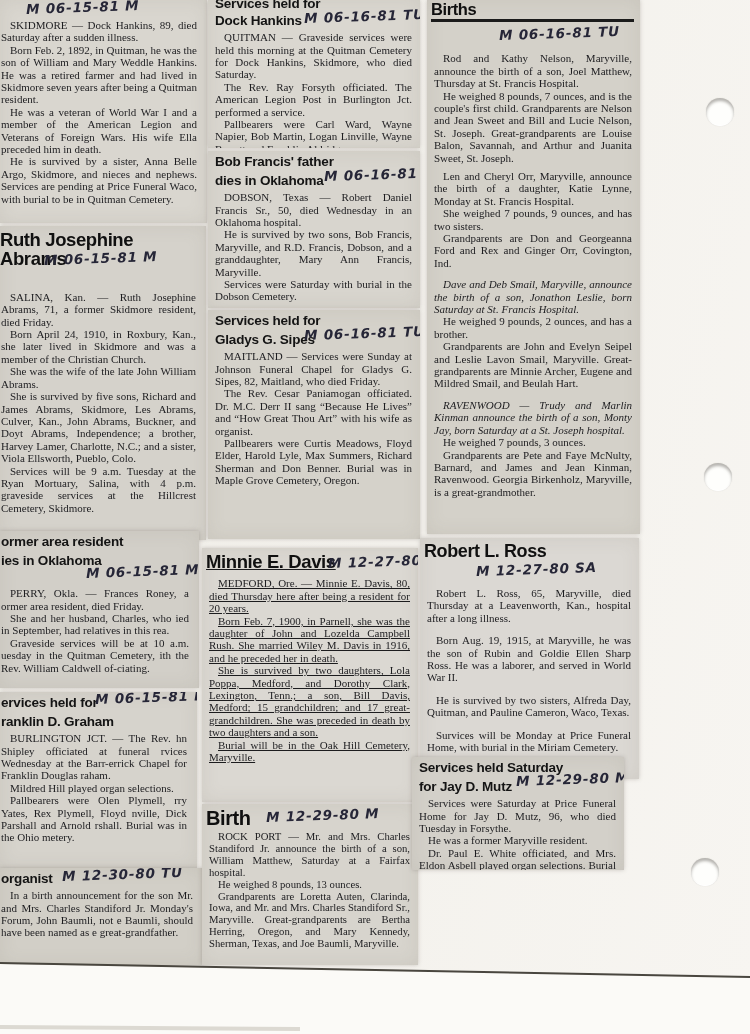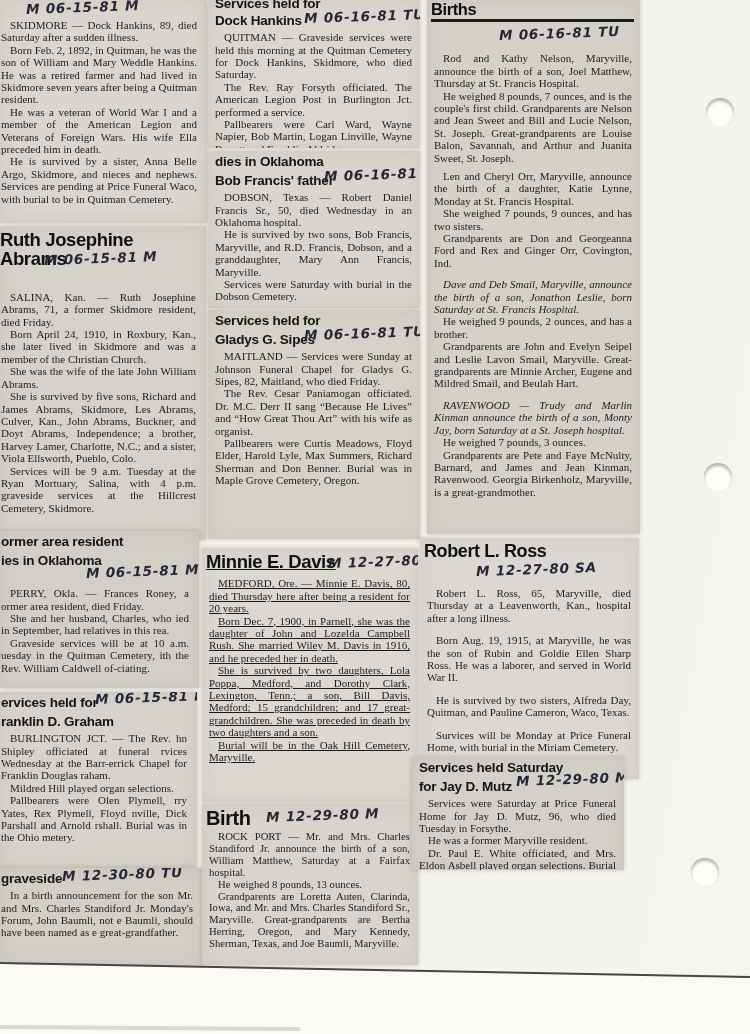--- a/index.html
+++ b/index.html
@@ -160,21 +160,21 @@
     </div>
     <div class="body">
         <p class="para">BURLINGTON JCT. — The Rev. hn Shipley officiated at funeral rvices Wednesday at the Barr-errick Chapel for Franklin Douglas raham.</p>
         <p class="para">Mildred Hill played organ selections.</p>
         <p class="para">Pallbearers were Olen Plymell, rry Yates, Rex Plymell, Floyd nville, Dick Parshall and Arnold rshall. Burial was in the Ohio metery.</p>
       </div>
   </article>
 
   <article class="clip cut-left" id="left5">
     <div class="headrow">
-      <h2 class="head-sm">graveside</h2>
+      <h2 class="head-sm">organist</h2>
       <span class="hand" style="top:0;left:62px">M 12-30-80 TU</span>
     </div>
     <div class="body">
         <p class="para">In a birth announcement for the son Mr. and Mrs. Charles Standiford Jr. Monday's Forum, John Baumli, not e Baumli, should have been named as e great-grandfather.</p>
       </div>
   </article>
 
   <article class="clip" id="mid1">
     <div class="cuttop">
       <h2 class="head-sm">Services held for</h2>
@@ -185,22 +185,22 @@
     </div>
     <div class="body">
         <p class="para">QUITMAN — Graveside services were held this morning at the Quitman Cemetery for Dock Hankins, Skidmore, who died Saturday.</p>
         <p class="para">The Rev. Ray Forsyth officiated. The American Legion Post in Burlington Jct. performed a service.</p>
         <p class="para">Pallbearers were Carl Ward, Wayne Napier, Bob Martin, Logan Linville, Wayne Barrett and Franklin Aldridge.</p>
       </div>
   </article>
 
   <article class="clip" id="mid2">
     <div class="headrow">
+      <h2 class="head-sm">Bob Francis' father</h2>
       <h2 class="head-sm">dies in Oklahoma</h2>
-      <h2 class="head-sm">Bob Francis' father</h2>
       <span class="hand" style="top:17px;left:116px">M 06-16-81 TU</span>
     </div>
     <div class="body">
         <p class="para">DOBSON, Texas — Robert Daniel Francis Sr., 50, died Wednesday in an Oklahoma hospital.</p>
         <p class="para">He is survived by two sons, Bob Francis, Maryville, and R.D. Francis, Dobson, and a granddaughter, Mary Ann Francis, Maryville.</p>
         <p class="para">Services were Saturday with burial in the Dobson Cemetery.</p>
       </div>
   </article>
 
   <article class="clip" id="mid3">
@@ -216,21 +216,21 @@
       </div>
   </article>
 
   <article class="clip" id="mid4">
     <div class="headrow">
       <h2 class="head-lg">Minnie E. Davis</h2>
       <span class="hand" style="top:7px;left:126px">M 12-27-80 SA</span>
     </div>
     <div class="body">
         <p class="para">MEDFORD, Ore. — Minnie E. Davis, 80, died Thursday here after being a resident for 20 years.</p>
-        <p class="para">Born Dec. 7, 1900, in Parnell, she was the daughter of John and Lozelda Campbell Rush. She married Wiley M. Davis in 1916, and he preceded her in death.</p>
+        <p class="para">Born Feb. 7, 1900, in Parnell, she was the daughter of John and Lozelda Campbell Rush. She married Wiley M. Davis in 1916, and he preceded her in death.</p>
         <p class="para">She is survived by two daughters, Lola Poppa, Medford, and Dorothy Clark, Lexington, Tenn.; a son, Bill Davis, Medford; 15 grandchildren; and 17 great-grandchildren. She was preceded in death by two daughters and a son.</p>
         <p class="para">Burial will be in the Oak Hill Cemetery, Maryville.</p>
       </div>
   </article>
 
   <article class="clip" id="mid5">
     <div class="headrow">
       <h2 class="head-lg" style="font-size:20px">Birth</h2>
       <span class="hand" style="top:5px;left:64px">M 12-29-80 M</span>
     </div>

